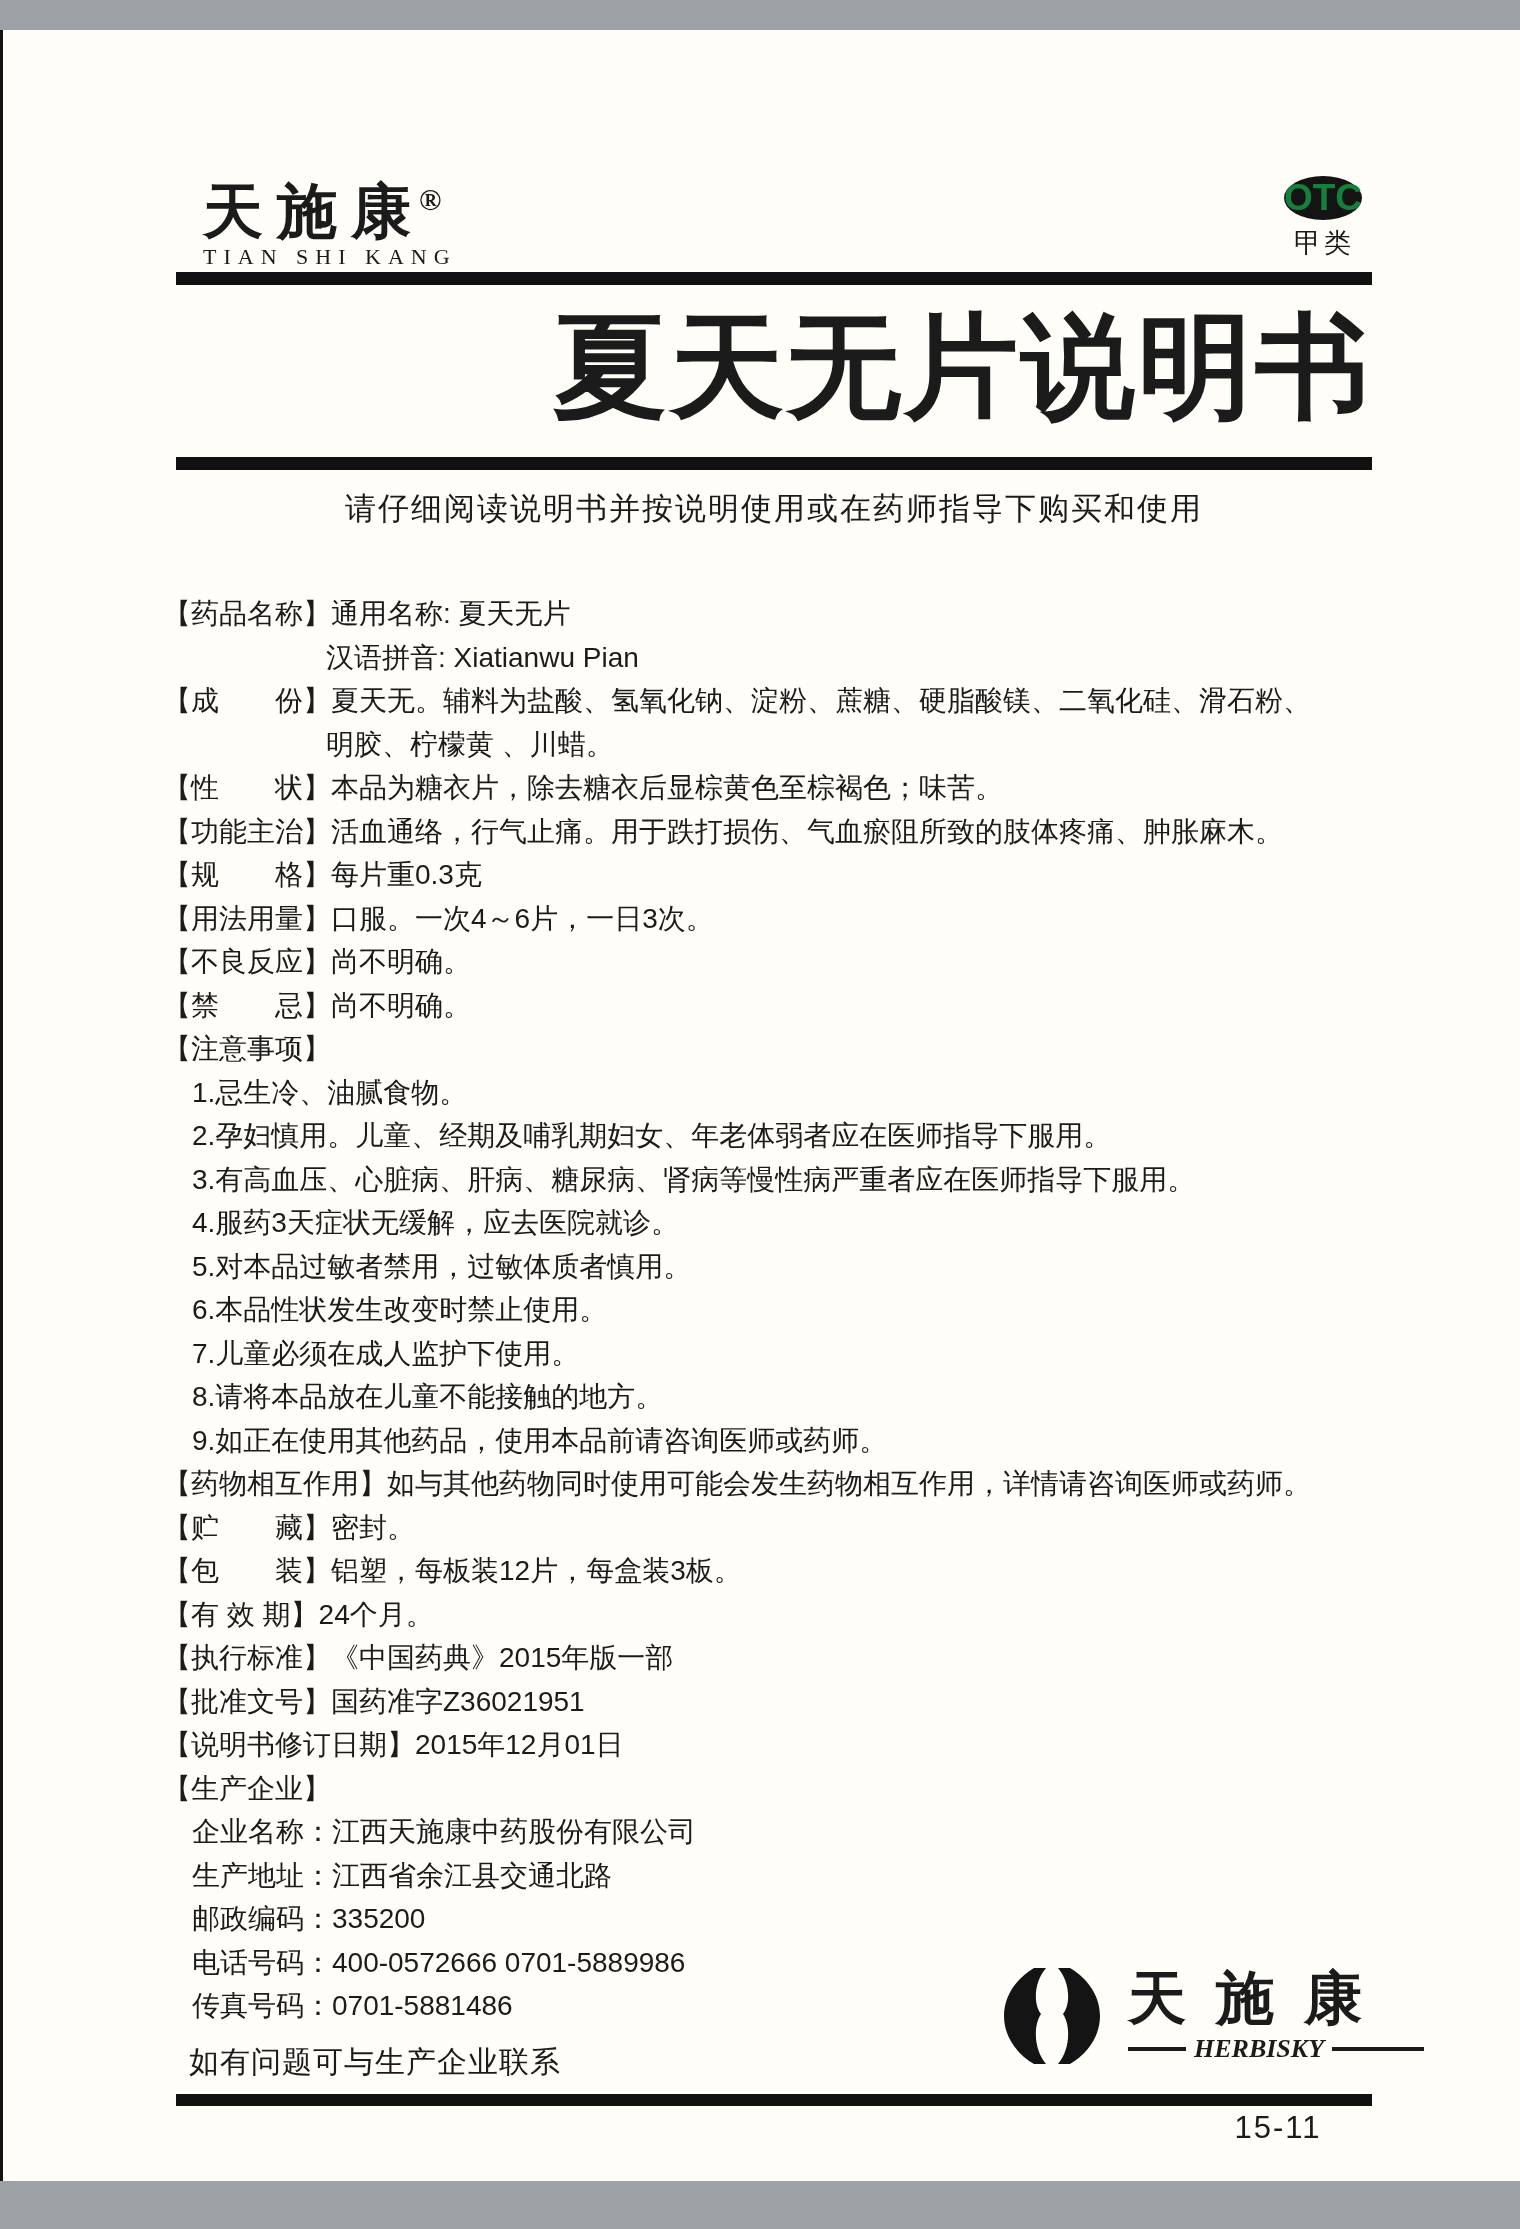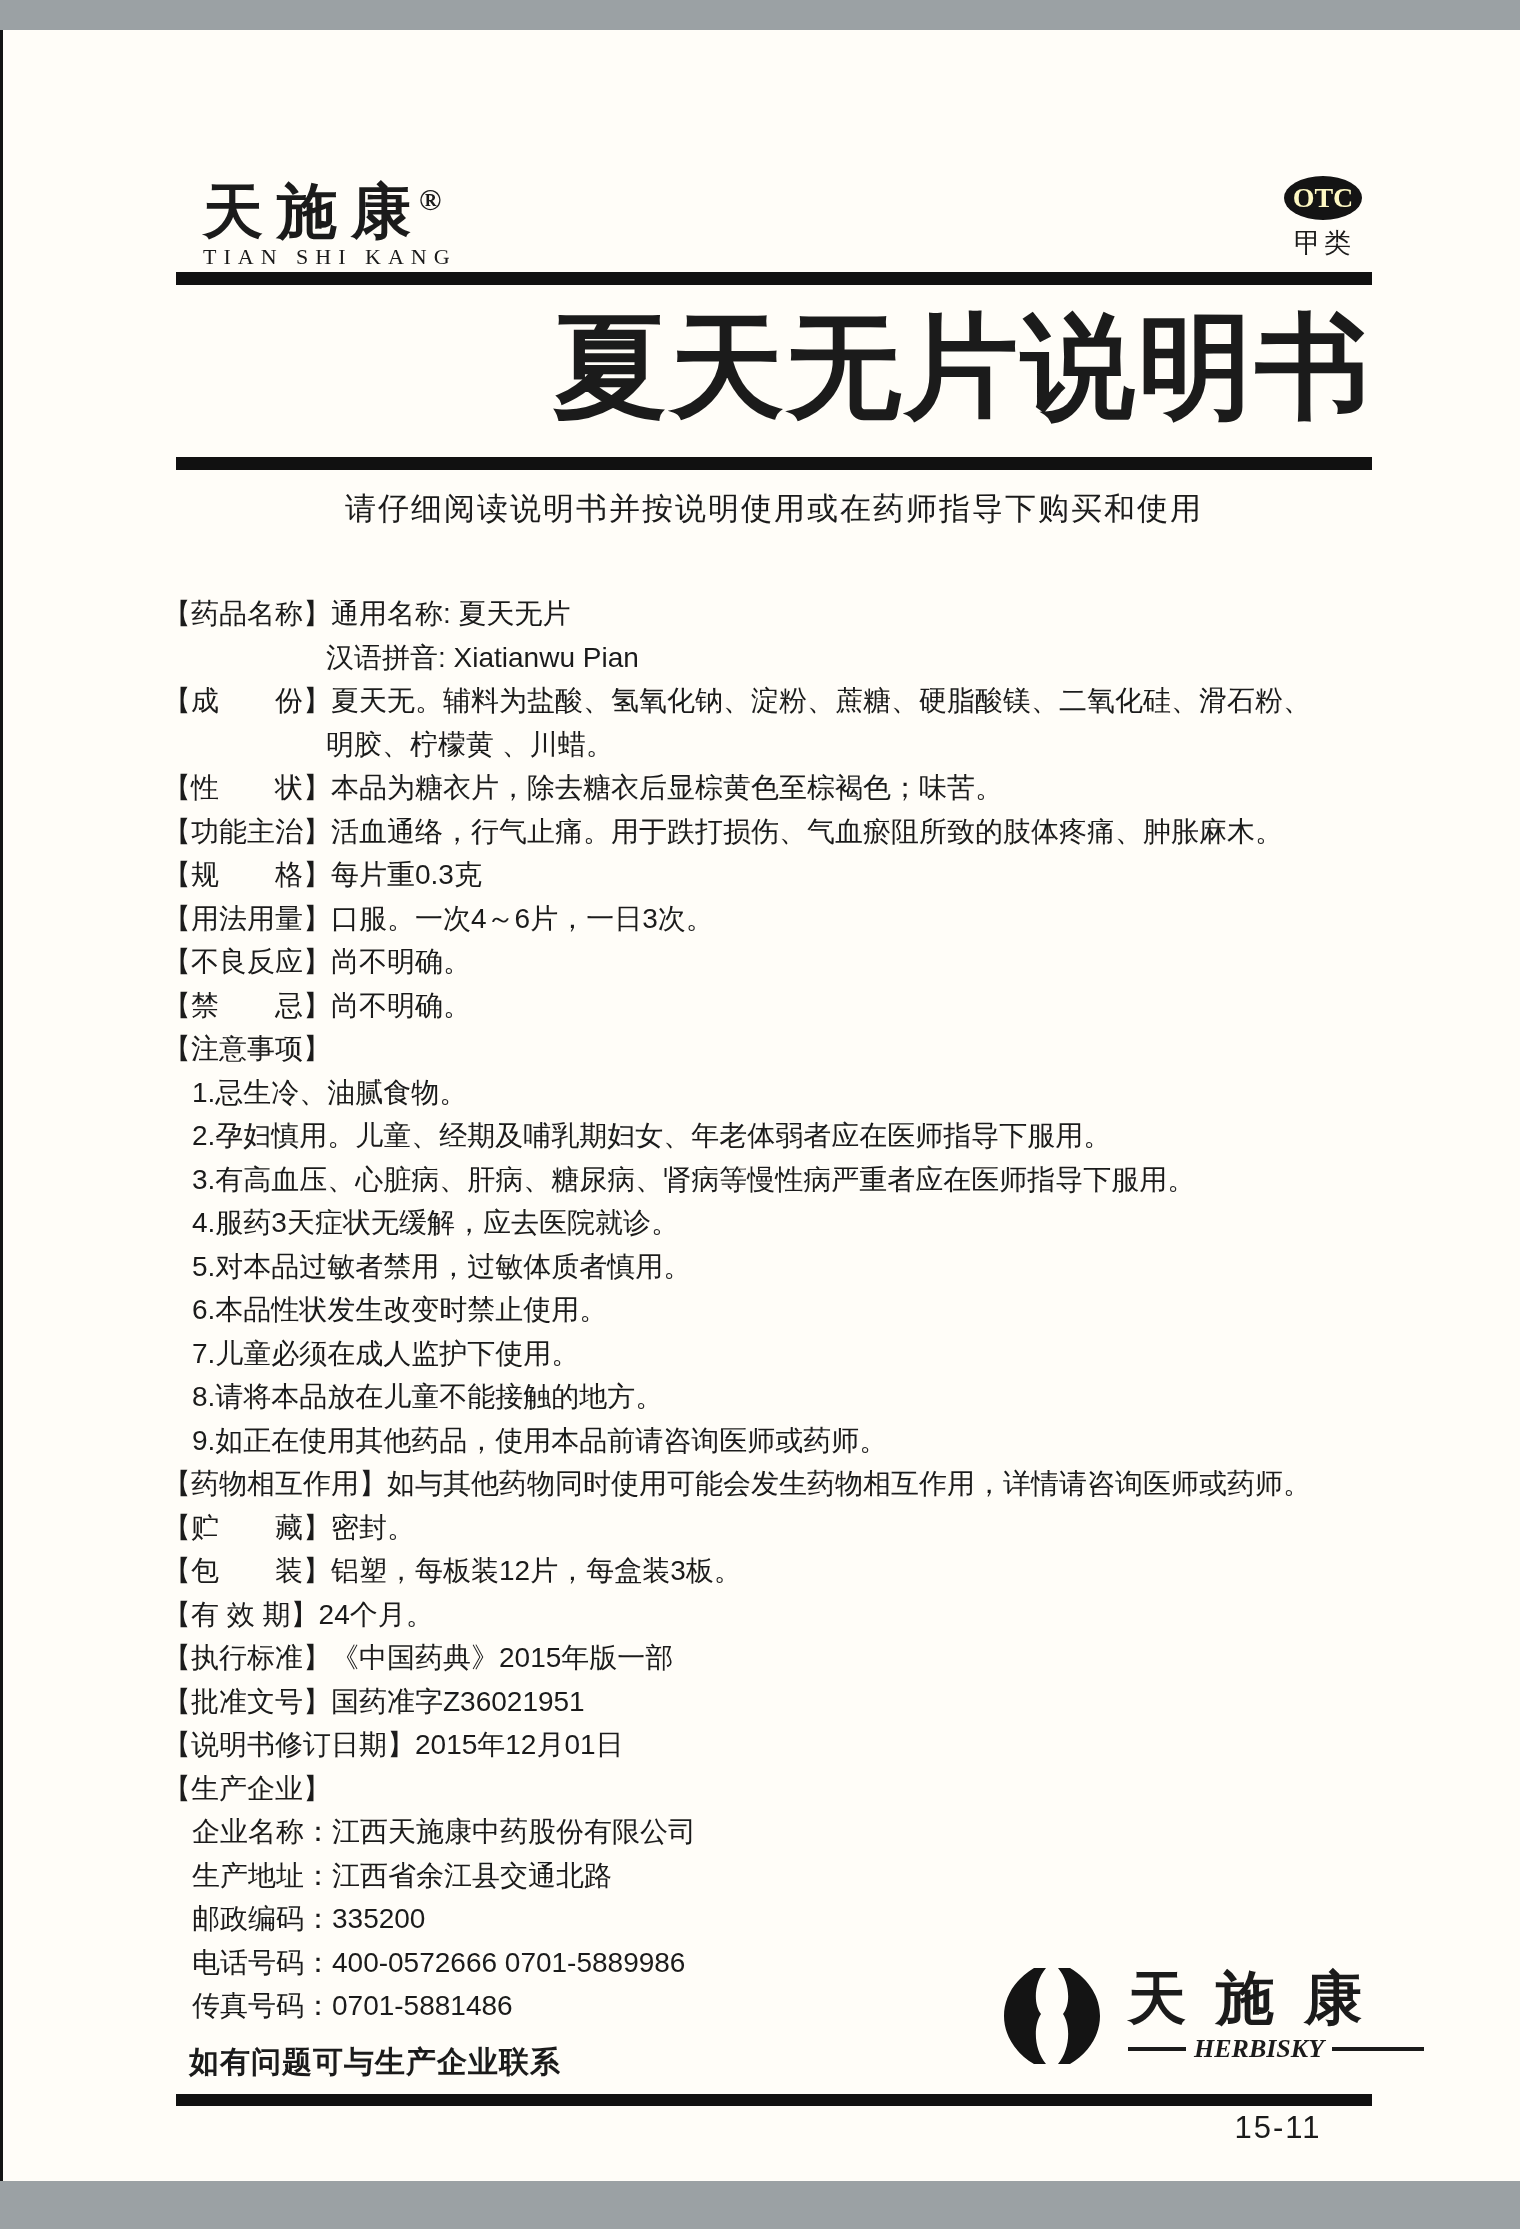--- a/index.html
+++ b/index.html
@@ -28,22 +28,22 @@
   .brand-en{
     font-family:"Liberation Serif", serif;
     font-size:22px;letter-spacing:7px;margin-top:2px;white-space:nowrap;
   }
 
   
   .otc{position:absolute;left:1284px;top:176px;width:80px;text-align:center;}
   .otc-badge{
     width:78px;height:44px;border-radius:50%;
     display:flex;align-items:center;justify-content:center;
-    color:#fef9c3;
-    font-family:Liberation Serif, serif;font-size:28px;font-weight:bold;
+    color:#15803d;
+    font-family:Liberation Sans, sans-serif;font-size:37px;font-weight:bold;
   }
   .otc-class{font-size:27px;margin-top:5px;letter-spacing:3px;}
 
   .rule{position:absolute;left:176px;width:1196px;background:#111;}
   .rule-1{top:272px;height:13px;}
   .rule-2{top:457px;height:13px;}
   .rule-3{top:2094px;height:12px;}
 
   .title{
     position:absolute;left:176px;top:302px;width:1196px;margin:0;
@@ -61,21 +61,21 @@
   #body-lines{
     position:absolute;left:163px;top:592px;width:1300px;
     font-size:28px;line-height:43.5px;
   }
   #body-lines .line{white-space:nowrap;}
   #body-lines .line.num{padding-left:29px;}
   #body-lines .line.cont{padding-left:163px;}
 
   .contact{
     position:absolute;left:189px;top:2042px;
-    font-size:30px;font-weight:bold;letter-spacing:1px;white-space:nowrap;
+    font-size:30px;font-weight:normal;letter-spacing:1px;white-space:nowrap;
   }
 
   
   .footer-logo{position:absolute;left:1000px;top:1968px;display:flex;align-items:flex-start;}
   .logo-mark{display:block;}
   .logo-text{margin-left:24px;}
   .logo-cn{
     font-family:"Liberation Serif", serif;
     font-size:58px;font-weight:bold;letter-spacing:30px;line-height:62px;
     white-space:nowrap;

